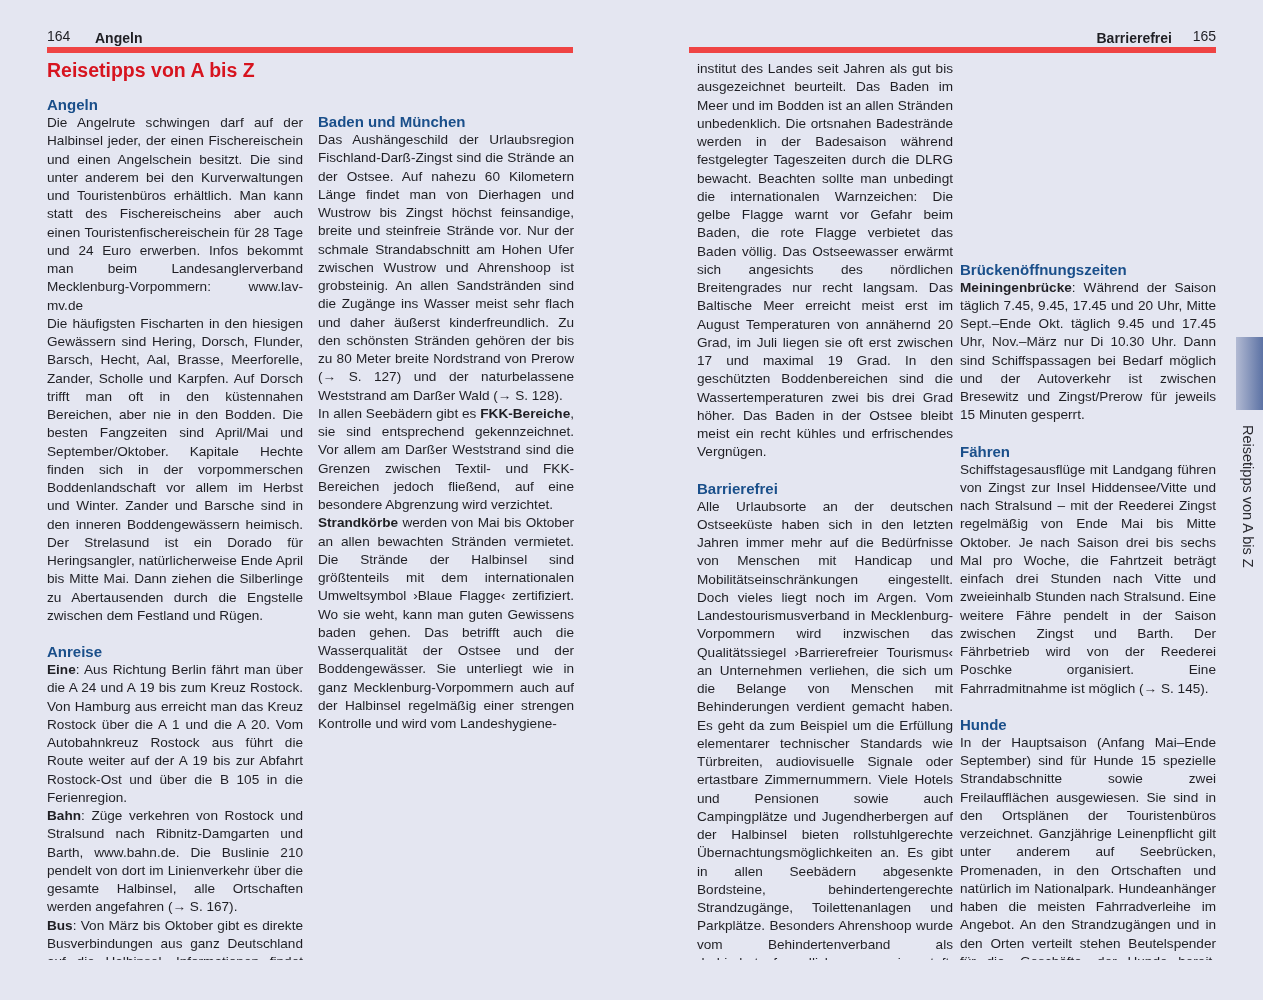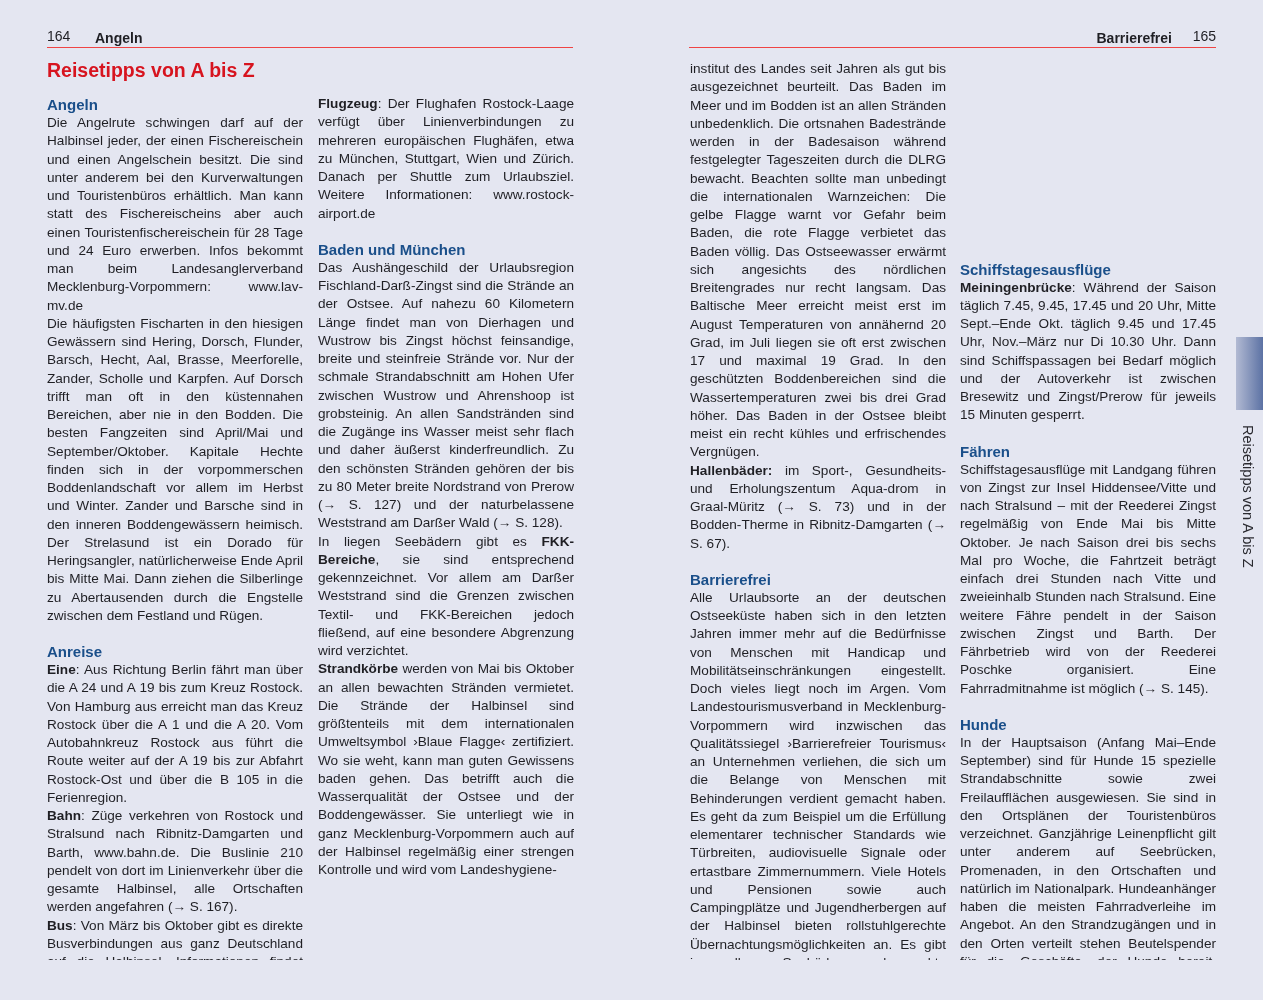--- a/index.html
+++ b/index.html
@@ -10,21 +10,21 @@
     color: #1f1f24;
     position: relative;
     overflow: hidden;
   }
   .page { position: absolute; top: 0; height: 1000px; }
   .page-left { left: 47px; width: 526px; }
   .page-right { left: 689px; width: 527px; }
 
   .running-head {
     position: absolute; top: 27px; left: 0; right: 0;
-    height: 20px; border-bottom: 1px solid #ef4444;
+    height: 20px; border-bottom: 6px solid #ef4444;
     font-size: 14px;
   }
   .running-head .pnum { font-size: 14px; position: absolute; top: 1px; }
   .running-head .rh-title { font-weight: bold; position: absolute; top: 3px; }
   .page-left .pnum { left: 0; }
   .page-left .rh-title { left: 48px; }
   .page-right .pnum { right: 0; margin-left: 14px; }
   .page-right .rh-title { right: 44px; }
 
   .chapter-title {
@@ -40,21 +40,21 @@
   .col p { margin: 0; }
   .col h2 {
     margin: 0; color: #1a4f8a; font-size: 15px; font-weight: bold;
     line-height: 19px;
   }
   .col .gap { height: 17px; }
   .col b { font-weight: bold; }
 
   .left-col1 { left: 0; top: 95px; }
   .left-col2 { left: 271px; top: 95px; }
-  .right-col1 { left: 1px; top: 60px; }
+  .right-col1 { left: 8px; top: 60px; }
   .right-col2 { left: 271px; top: 60px; }
 
   .thumb-tab {
     position: absolute; left: 1236px; top: 337px; width: 27px; height: 73px;
     background: linear-gradient(to right, #b2bad3, #5c72a4);
   }
   .side-label {
     position: absolute; left: 1233px; top: 425px; width: 30px; height: 150px;
     writing-mode: vertical-rl; font-size: 14.5px; color: #2a2a30;
     line-height: 30px; text-align: left;
@@ -78,47 +78,45 @@
     <h2>Anreise</h2>
     <p><b>Eine</b><span>: Aus Richtung Berlin fährt man über die A 24 und A 19 bis zum Kreuz Rostock. Von Hamburg aus erreicht man das Kreuz Rostock über die A 1 und die A 20. Vom Autobahnkreuz Rostock aus führt die Route weiter auf der A 19 bis zur Abfahrt Rostock-Ost und über die B 105 in die Ferienregion.</span></p>
     <p><b>Bahn</b><span>: Züge verkehren von Rostock und Stralsund nach Ribnitz-Damgarten und Barth, www.bahn.de. Die Buslinie 210 pendelt von dort im Linienverkehr über die gesamte Halbinsel, alle Ortschaften werden angefahren (→ S. 167).</span></p>
     <p id="bus-para"><b>Bus</b><span>: Von März bis Oktober gibt es direkte Busverbindungen aus ganz Deutschland auf die Halbinsel. Informationen findet man auf den Webseiten der bekannten Fernbuslinien. Beispiel: Mit Flixbus gibt es von Berlin eine direkte Verbindung auf die Halbinsel, fast alle Orte werden angefahren. www.flixbus.de</span></p>
   </div>
 
 </div>
 
 <div class="page page-left" style="pointer-events:none;">
   <div class="col left-col2" style="overflow: hidden; max-height: 865px;">
-    <p style="margin-top:0"><b>Flugzeug</b><span>: Der Flughafen Rostock-Laage verfügt über Linienverbindungen zu mehreren europäischen Flughäfen, etwa zu München, Stuttgart, Wien und Zürich. Danach per Shuttle zum Urlaubsziel. Weitere Informationen: www.rostock-airport.de</span></p>
     <div class="gap"></div>
     <h2>Baden und München</h2>
     <p>Das Aushängeschild der Urlaubsregion Fischland-Darß-Zingst sind die Strände an der Ostsee. Auf nahezu 60 Kilometern Länge findet man von Dierhagen und Wustrow bis Zingst höchst feinsandige, breite und steinfreie Strände vor. Nur der schmale Strandabschnitt am Hohen Ufer zwischen Wustrow und Ahrenshoop ist grobsteinig. An allen Sandstränden sind die Zugänge ins Wasser meist sehr flach und daher äußerst kinderfreundlich. Zu den schönsten Stränden gehören der bis zu 80 Meter breite Nordstrand von Prerow (→ S. 127) und der naturbelassene Weststrand am Darßer Wald (→ S. 128).</p>
-    <p><span>In liegen Seebädern gibt es </span><b>FKK-Bereiche</b><span>, sie sind entsprechend gekennzeichnet. Vor allem am Darßer Weststrand sind die Grenzen zwischen Textil- und FKK-Bereichen jedoch fließend, auf eine besondere Abgrenzung wird verzichtet.</span></p>
+    <p><span>In allen Seebädern gibt es </span><b>FKK-Bereiche</b><span>, sie sind entsprechend gekennzeichnet. Vor allem am Darßer Weststrand sind die Grenzen zwischen Textil- und FKK-Bereichen jedoch fließend, auf eine besondere Abgrenzung wird verzichtet.</span></p>
     <p><b>Strandkörbe</b><span> werden von Mai bis Oktober an allen bewachten Stränden vermietet. Die Strände der Halbinsel sind größtenteils mit dem internationalen Umweltsymbol ›Blaue Flagge‹ zertifiziert. Wo sie weht, kann man guten Gewissens baden gehen. Das betrifft auch die Wasserqualität der Ostsee und der Boddengewässer. Sie unterliegt wie in ganz Mecklenburg-Vorpommern auch auf der Halbinsel regelmäßig einer strengen Kontrolle und wird vom Landeshygiene-</span></p>
   </div>
 </div>
 
 <div class="page page-right">
   <div class="running-head">
     <span class="rh-title">Barrierefrei</span>
     <span class="pnum">165</span>
   </div>
 
   <div class="col right-col1" style="max-height: 900px; overflow: hidden;">
     <p>institut des Landes seit Jahren als gut bis ausgezeichnet beurteilt. Das Baden im Meer und im Bodden ist an allen Stränden unbedenklich. Die ortsnahen Badestrände werden in der Badesaison während festgelegter Tageszeiten durch die DLRG bewacht. Beachten sollte man unbedingt die internationalen Warnzeichen: Die gelbe Flagge warnt vor Gefahr beim Baden, die rote Flagge verbietet das Baden völlig. Das Ostseewasser erwärmt sich angesichts des nördlichen Breitengrades nur recht langsam. Das Baltische Meer erreicht meist erst im August Temperaturen von annähernd 20 Grad, im Juli liegen sie oft erst zwischen 17 und maximal 19 Grad. In den geschützten Boddenbereichen sind die Wassertemperaturen zwei bis drei Grad höher. Das Baden in der Ostsee bleibt meist ein recht kühles und erfrischendes Vergnügen.</p>
-    <p><b>Hallenbäder:</b><span> im Sport-, Gesundheits- und Erholungszentum Aqua-drom in Graal-Müritz (→ S. 73) und in der Bodden-Therme in Ribnitz-Damgarten (→ S. 67).</span></p>
     <div class="gap"></div>
     <h2>Barrierefrei</h2>
     <p>Alle Urlaubsorte an der deutschen Ostseeküste haben sich in den letzten Jahren immer mehr auf die Bedürfnisse von Menschen mit Handicap und Mobilitätseinschränkungen eingestellt. Doch vieles liegt noch im Argen. Vom Landestourismusverband in Mecklenburg-Vorpommern wird inzwischen das Qualitätssiegel ›Barrierefreier Tourismus‹ an Unternehmen verliehen, die sich um die Belange von Menschen mit Behinderungen verdient gemacht haben. Es geht da zum Beispiel um die Erfüllung elementarer technischer Standards wie Türbreiten, audiovisuelle Signale oder ertastbare Zimmernummern. Viele Hotels und Pensionen sowie auch Campingplätze und Jugendherbergen auf der Halbinsel bieten rollstuhlgerechte Übernachtungsmöglichkeiten an. Es gibt in allen Seebädern abgesenkte Bordsteine, behindertengerechte Strandzugänge, Toilettenanlagen und Parkplätze. Besonders Ahrenshoop wurde vom Behindertenverband als ›behindertenfreundlich‹ eingestuft. Detaillierte Informationen zum Thema ›Barrierefreiheit‹ erteilen die Kurverwaltungen und Touristenbüros. Im Internet: www.auf-nach-mv.de/barrierefrei www.fischland-darss-zingst.de/barrierefreier-urlaub sowie für die ›Karte Barrierefreiheit‹: http://www.fischland-darss-zingst.net/fdz/karten/barrierefrei-fdz-karte.php</p>
   </div>
 
   <div class="col right-col2" style="max-height: 900px; overflow: hidden;">
     <div style="height:182.5px"></div>
     <div class="gap"></div>
-    <h2>Schiffstagesausflüge</h2>
+    <h2>Brückenöffnungszeiten</h2>
     <p><b>Meiningenbrücke</b><span>: Während der Saison täglich 7.45, 9.45, 17.45 und 20 Uhr, Mitte Sept.–Ende Okt. täglich 9.45 und 17.45 Uhr, Nov.–März nur Di 10.30 Uhr. Dann sind Schiffspassagen bei Bedarf möglich und der Autoverkehr ist zwischen Bresewitz und Zingst/Prerow für jeweils 15 Minuten gesperrt.</span></p>
     <div class="gap"></div>
     <h2>Fähren</h2>
     <p>Schiffstagesausflüge mit Landgang führen von Zingst zur Insel Hiddensee/Vitte und nach Stralsund – mit der Reederei Zingst regelmäßig von Ende Mai bis Mitte Oktober. Je nach Saison drei bis sechs Mal pro Woche, die Fahrtzeit beträgt einfach drei Stunden nach Vitte und zweieinhalb Stunden nach Stralsund. Eine weitere Fähre pendelt in der Saison zwischen Zingst und Barth. Der Fährbetrieb wird von der Reederei Poschke organisiert. Eine Fahrradmitnahme ist möglich (→ S. 145).</p>
     <div class="gap"></div>
     <h2>Hunde</h2>
     <p>In der Hauptsaison (Anfang Mai–Ende September) sind für Hunde 15 spezielle Strandabschnitte sowie zwei Freilaufflächen ausgewiesen. Sie sind in den Ortsplänen der Touristenbüros verzeichnet. Ganzjährige Leinenpflicht gilt unter anderem auf Seebrücken, Promenaden, in den Ortschaften und natürlich im Nationalpark. Hundeanhänger haben die meisten Fahrradverleihe im Angebot. An den Strandzugängen und in den Orten verteilt stehen Beutelspender für die ›Geschäfte‹ der Hunde bereit. Hundefreundliche Unterkünfte erkennt man am Hundesymbol im Gastgeberverzeichnis.</p>
   </div>
 </div>
 

